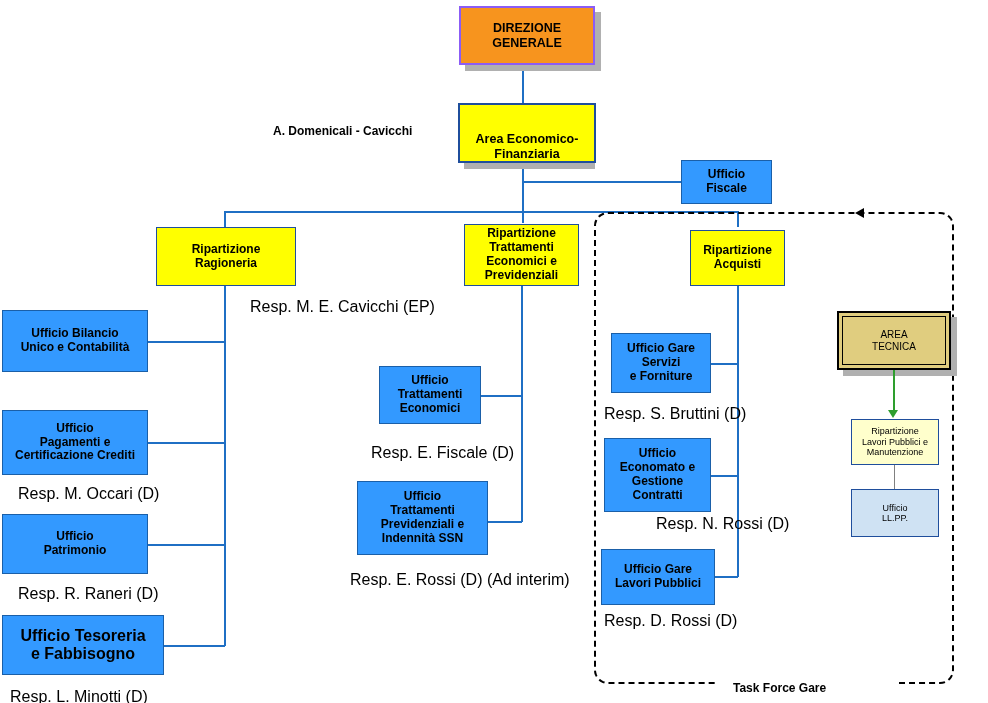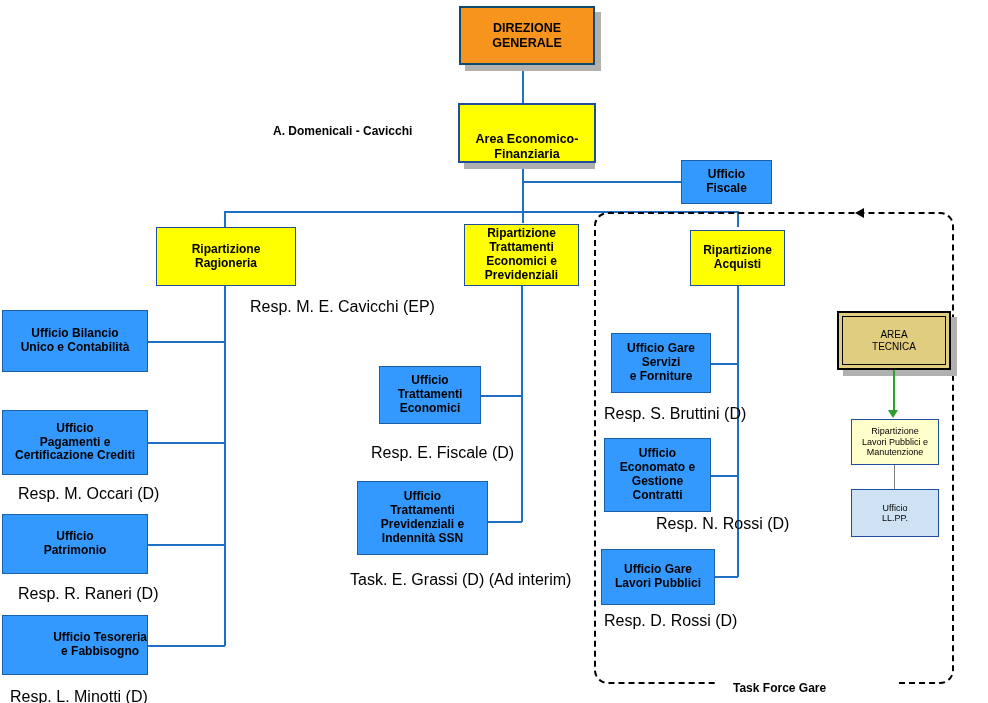--- a/index.html
+++ b/index.html
@@ -31,21 +31,21 @@
     background: #b0b0b0;
     box-sizing: border-box;
   }
   .node.blue {
     background: #3399ff;
     border: 1px solid #1a5fa8;
     color: #000000;
   }
   .node.orange {
     background: #f7941e;
-    border: 2px solid #0c4a6e;
+    border: 2px solid #8b5cf6;
   }
   .node.yellowbox {
     background: #ffff00;
     border: 2px solid #1f4e9c;
   }
   .node.yellowthin {
     background: #ffff00;
     border: 1px solid #1f4e9c;
   }
   .node.khaki {
@@ -184,40 +184,40 @@
 Certificazione Crediti</span>
   </div>
   <div class="label" style="left:18px; top:485px;">Resp. M. Occari  (D)</div>
 
   <div class="node blue" style="left:2px; top:514px; width:146px; height:60px; font-size:12px;">
     <span style="white-space:pre-line">Ufficio
 Patrimonio</span>
   </div>
   <div class="label" style="left:18px; top:585px;">Resp. R. Raneri  (D)</div>
 
-  <div class="node blue" style="left:2px; top:615px; width:146px; height:60px; font-size:12px;justify-content:flex-end;">
+  <div class="node blue" style="left:2px; top:615px; width:162px; height:60px; font-size:16px;">
     <span style="white-space:pre-line">Ufficio Tesoreria
 e Fabbisogno</span>
   </div>
   <div class="label" style="left:10px; top:688px;">Resp. L. Minotti  (D)</div>
 
   <div class="node blue" style="left:379px; top:366px; width:102px; height:58px; font-size:12px;">
     <span style="white-space:pre-line">Ufficio
 Trattamenti
 Economici</span>
   </div>
   <div class="label" style="left:371px; top:444px;">Resp. E. Fiscale  (D)</div>
 
   <div class="node blue" style="left:357px; top:481px; width:131px; height:74px; font-size:12px;">
     <span style="white-space:pre-line">Ufficio
 Trattamenti
 Previdenziali e
 Indennità SSN</span>
   </div>
-  <div class="label" style="left:350px; top:571px;">Task. E. Grassi  (D) (Ad interim)</div>
+  <div class="label" style="left:350px; top:571px;">Resp. E. Rossi  (D) (Ad interim)</div>
 
   <div class="node blue" style="left:611px; top:333px; width:100px; height:60px; font-size:12px;">
     <span style="white-space:pre-line">Ufficio Gare
 Servizi
 e Forniture</span>
   </div>
   <div class="label" style="left:604px; top:405px;">Resp. S. Bruttini  (D)</div>
 
   <div class="node blue" style="left:604px; top:438px; width:107px; height:74px; font-size:12px;">
     <span style="white-space:pre-line">Ufficio

